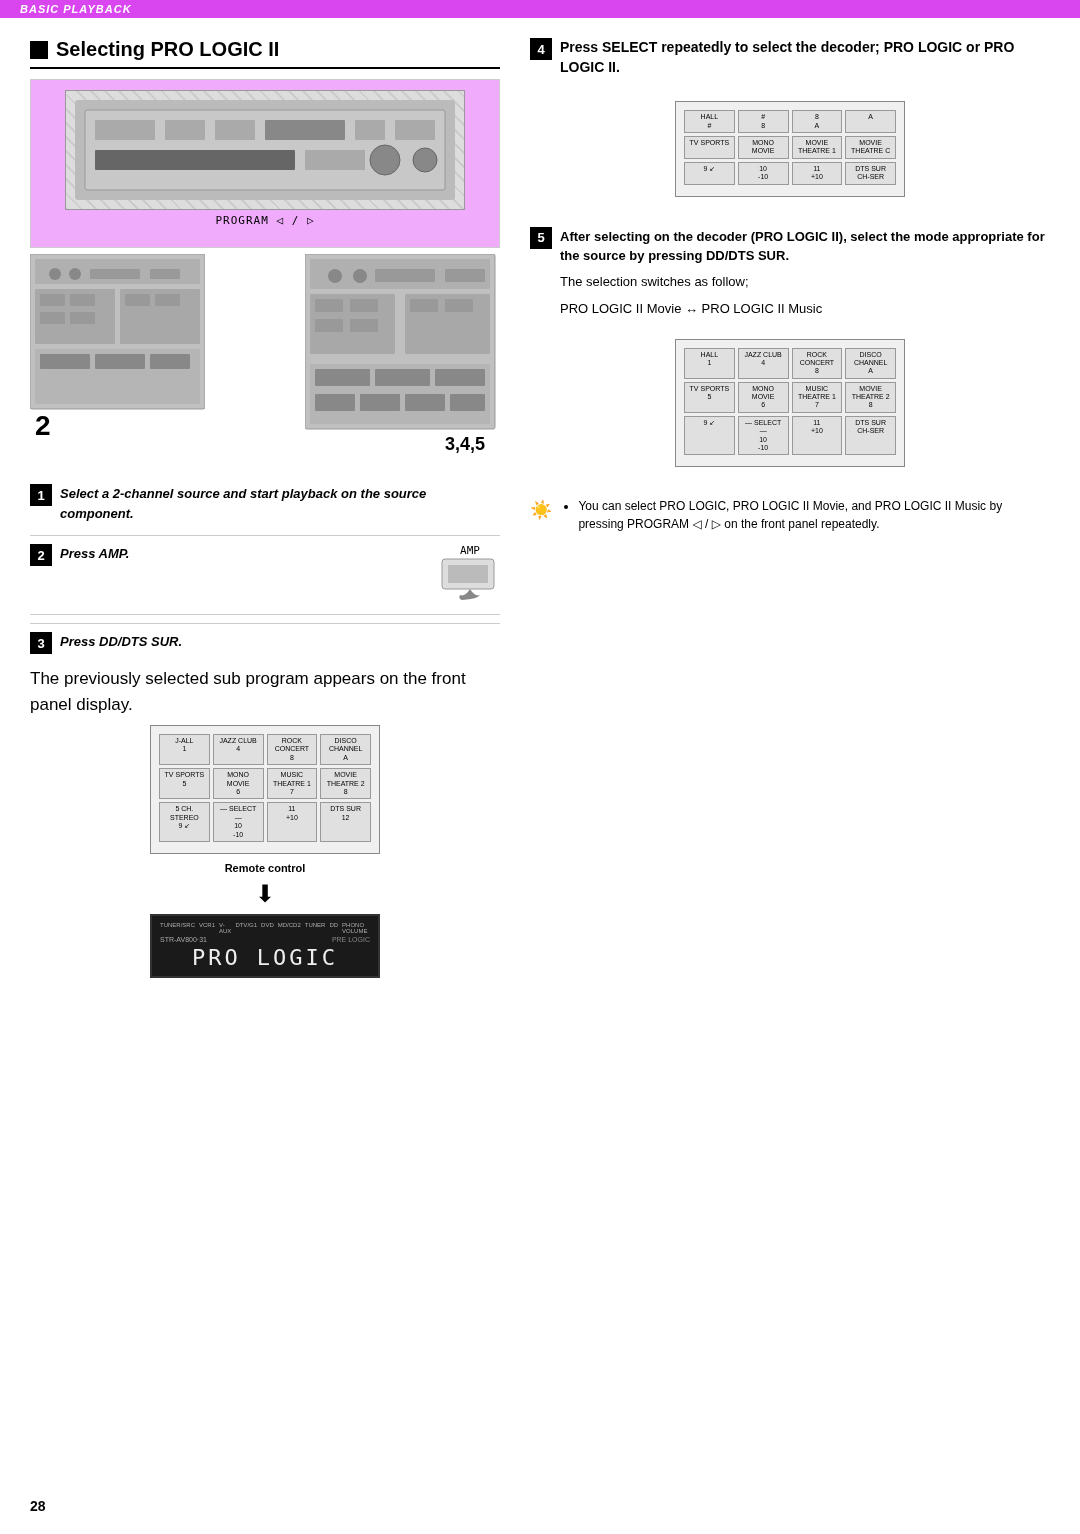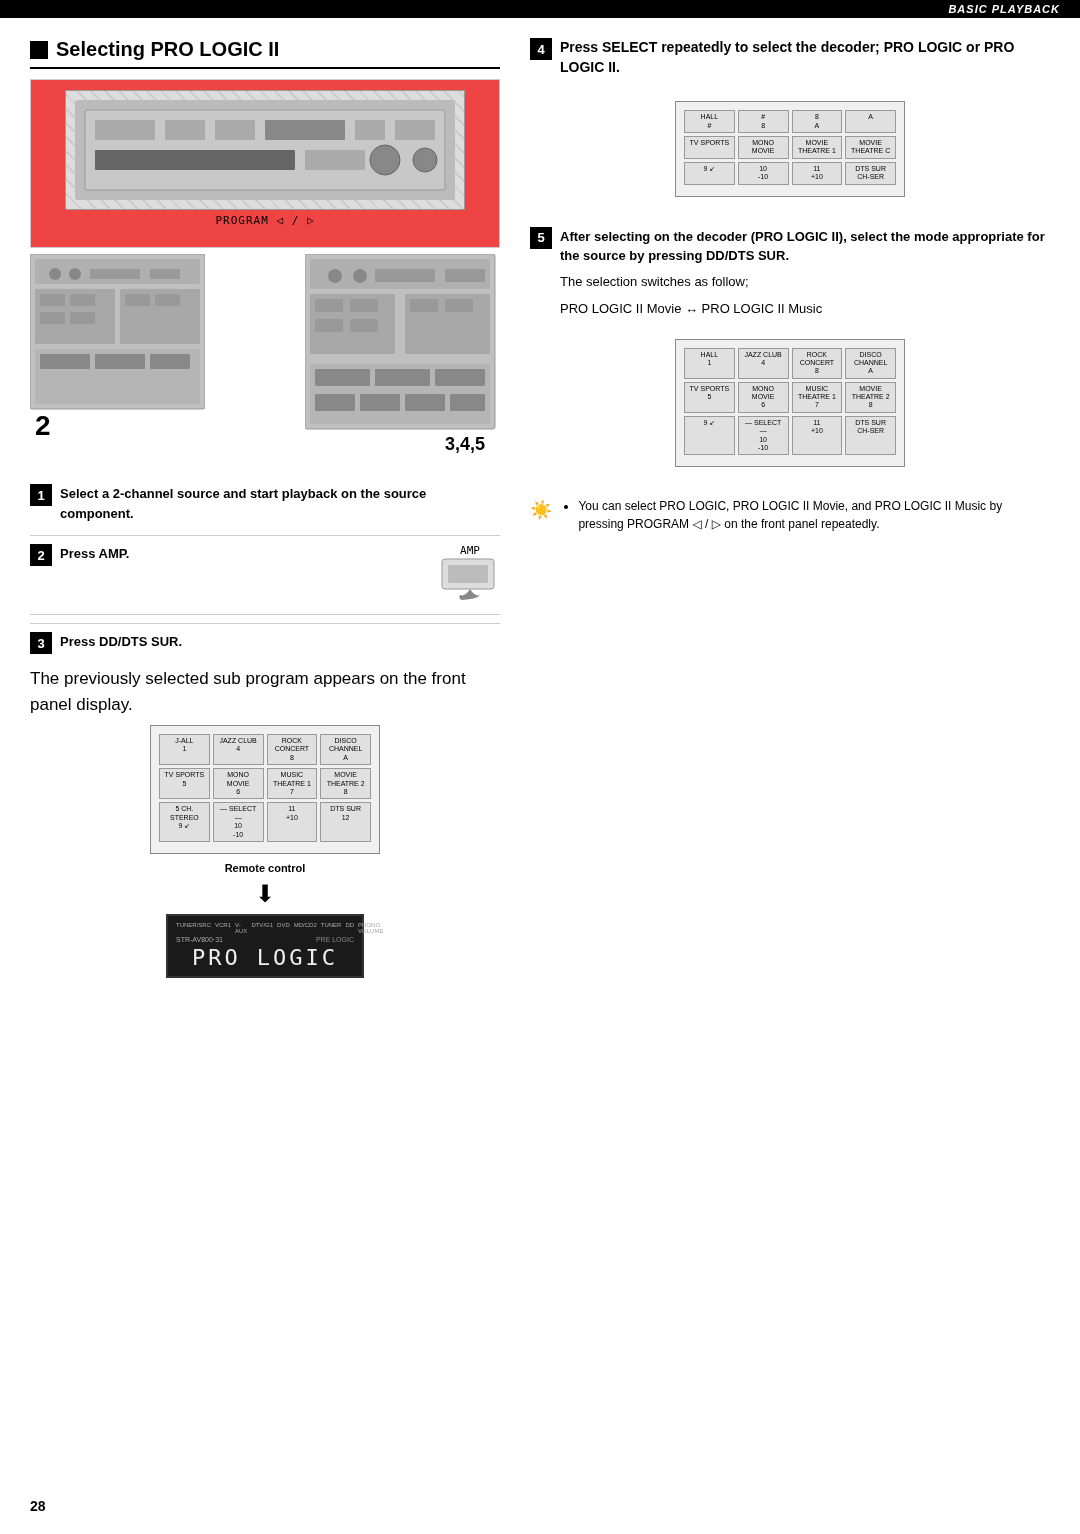--- a/index.html
+++ b/index.html
@@ -5,28 +5,27 @@
     * { margin: 0; padding: 0; box-sizing: border-box; }
     body {
       width: 1080px;
       min-height: 1534px;
       background: #ffffff;
       font-family: Arial, Helvetica, sans-serif;
       font-size: 14px;
       color: #000;
     }
     .top-bar {
-      background: #000000;
+      background: #d946ef;
       color: #fff;
       font-style: italic;
       font-size: 11px;
       padding: 3px 20px;
       font-weight: bold;
       letter-spacing: 1px;
-      text-align: right;
     }
     .page-content {
       display: flex;
       padding: 20px 30px;
       gap: 30px;
     }
     .left-col {
       width: 470px;
       flex-shrink: 0;
     }
@@ -50,21 +49,21 @@
       display: inline-block;
       flex-shrink: 0;
     }
     .intro-text {
       font-size: 13px;
       line-height: 1.5;
       margin-bottom: 14px;
     }
     .device-image-container {
       border: 1px solid #ccc;
-      background: #ef4444;
+      background: #f0abfc;
       margin-bottom: 6px;
       display: flex;
       flex-direction: column;
       align-items: center;
       justify-content: center;
       padding: 10px;
       position: relative;
     }
     .device-img-placeholder {
       width: 400px;
@@ -111,20 +110,21 @@
       height: 22px;
       display: flex;
       align-items: center;
       justify-content: center;
       flex-shrink: 0;
     }
     .step-text {
       font-size: 13px;
       line-height: 1.5;
       font-weight: bold;
+      font-style: italic;
     }
     .step-text-normal {
       font-size: 17px;
       line-height: 1.5;
     }
     .step-content {
       flex: 1;
     }
     .amp-row {
       display: flex;
@@ -164,21 +164,21 @@
       margin-bottom: 4px;
     }
     .arrow-down {
       text-align: center;
       font-size: 24px;
       margin: 6px 0;
     }
     .display-panel {
       border: 2px solid #333;
       background: #1a1a1a;
-      width: 198px;
+      width: 230px;
       margin: 0 auto;
       padding: 6px 8px;
     }
     .display-top-row {
       display: flex;
       gap: 4px;
       font-size: 6px;
       color: #aaa;
       margin-bottom: 2px;
     }

